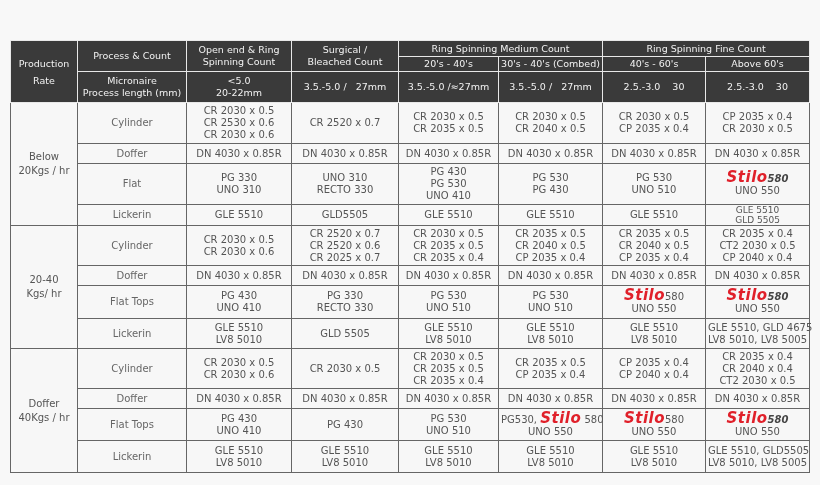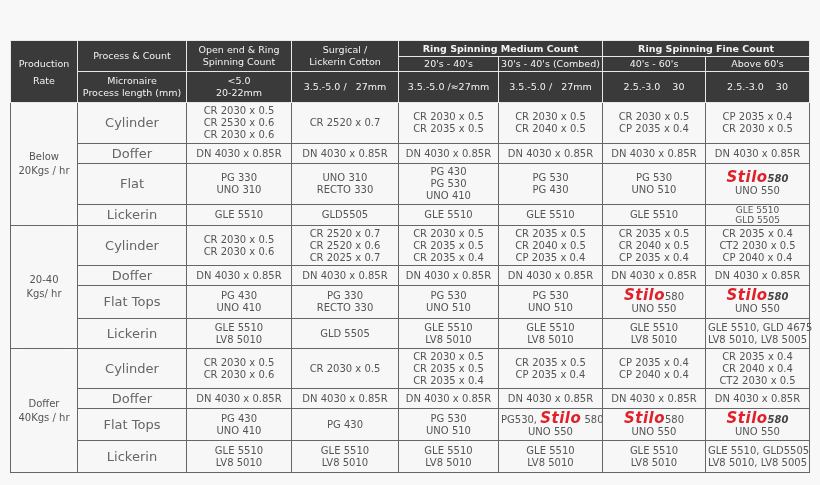--- a/index.html
+++ b/index.html
@@ -3,23 +3,23 @@
 <meta charset="utf-8">
 <style>
   html, body { margin: 0; padding: 0; background: #f8f8f8; }
   body { width: 820px; height: 485px; position: relative; overflow: hidden;
          font-family: "DejaVu Sans", sans-serif; }
   .wrap { position: absolute; left: 10px; top: 40px; width: 799px; }
   table { border-collapse: collapse; width: 799px; table-layout: fixed; }
   td, th { border: 1px solid #666; text-align: center; vertical-align: middle;
            padding: 0 2px; line-height: 12px; }
   th { background: #3a3a3a; color: #f2f2f2; font-weight: normal; font-size: 9.5px; border-color: #e8e8e8; }
-  th.bold { font-weight: bold; }
+  th.bold { font-weight: normal; }
   td { background: #f7f7f7; color: #555; font-size: 10px; }
-  td.proc { color: #666; font-size: 13px; margin-top: 46px; }
+  td.proc { color: #666; font-size: 10px; margin-top: 46px; }
   td.rate { color: #555; font-size: 10px; line-height: 14px; border-radius: 16px; }
   .line { display: block; white-space: nowrap; }
   .stilo { color: #e0202a; font-weight: bold; font-style: italic; font-size: 15px; letter-spacing: 0.5px;
            font-family: "DejaVu Sans", sans-serif; }
   .stilo-num { color: #444; font-style: italic; font-weight: bold; font-size: 10px; text-align: center; }
   .stilo-num.plain { font-style: normal; font-weight: normal; color: #555; }
   .tight { font-size: 9px; line-height: 10px; }
 </style>
 </head>
 <body>
@@ -39,21 +39,21 @@
   <thead>
     <tr style="height:16px">
       <th rowspan="3" style="line-height:17px">Production Rate</th>
       <th rowspan="2">Process &amp; Count</th>
       <th rowspan="2">
         <span class="line">Open end &amp; Ring</span>
         <span class="line">Spinning Count</span>
       </th>
       <th rowspan="2">
         <span class="line">Surgical /</span>
-        <span class="line">Lickerin Cotton</span>
+        <span class="line">Bleached Count</span>
       </th>
       <th colspan="2" class="bold">Ring Spinning Medium Count</th>
       <th colspan="2" class="bold">Ring Spinning Fine Count</th>
     </tr>
     <tr style="height:15px">
       <th>20's - 40's</th>
       <th>30's - 40's (Combed)</th>
       <th>40's - 60's</th>
       <th>Above 60's</th>
     </tr>

